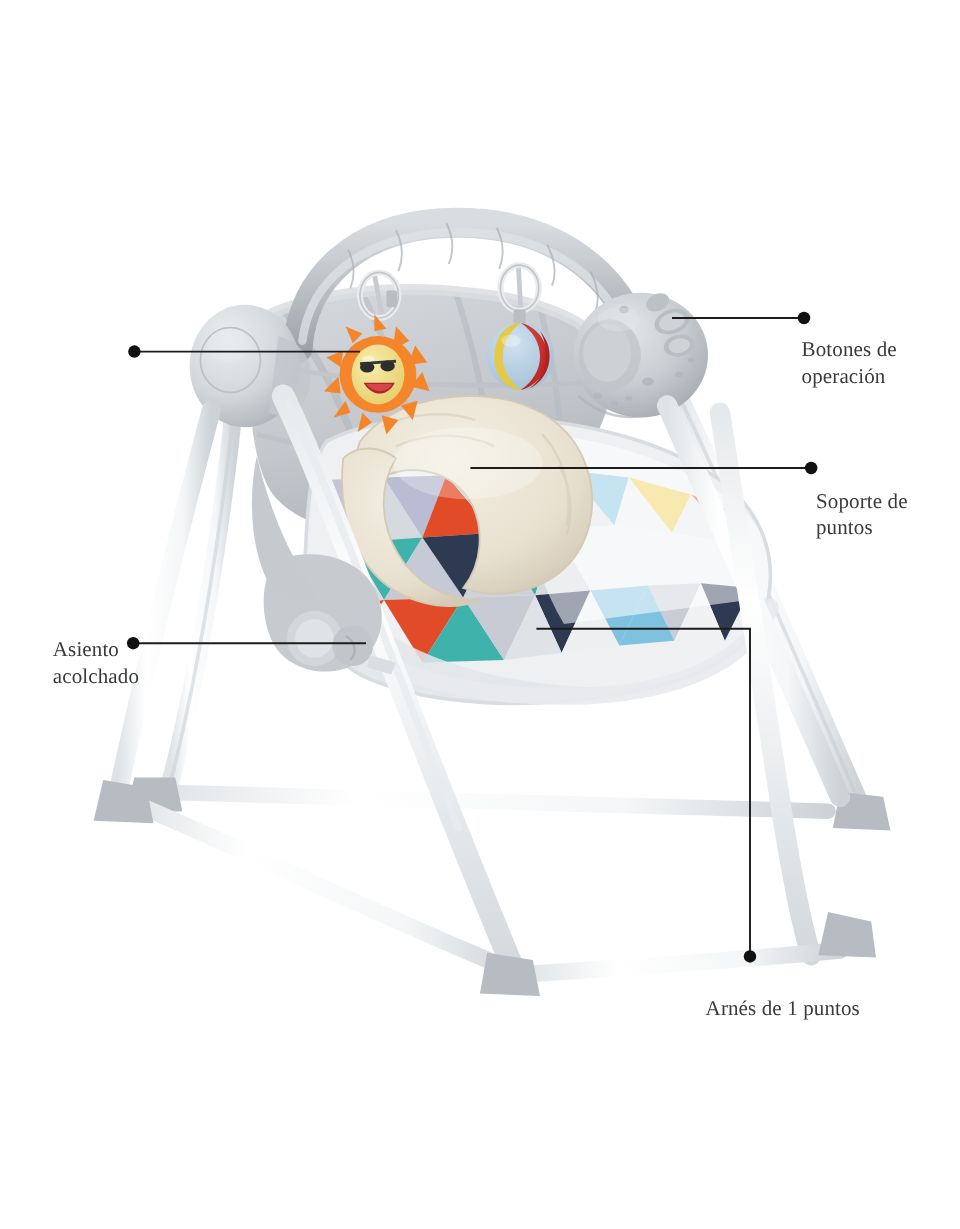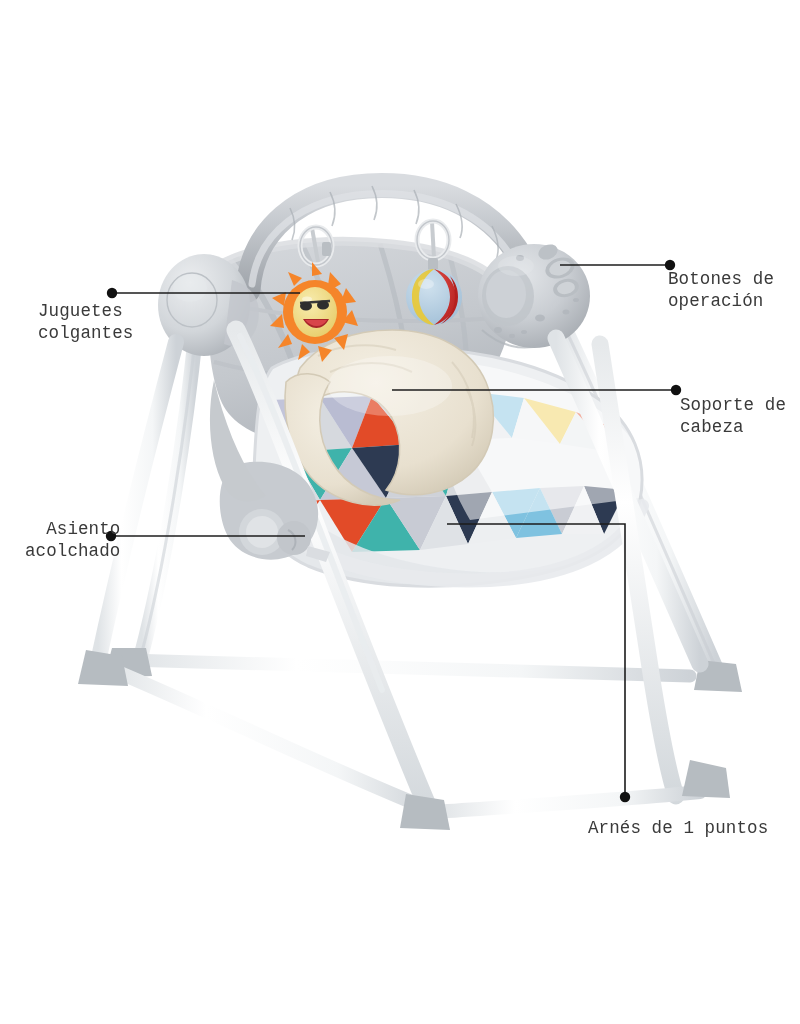--- a/index.html
+++ b/index.html
@@ -16,26 +16,27 @@
   }
   #stage {
     position: absolute;
     left: 0; top: 0;
     width: 800px;
     height: 1024px;
     background: #ffffff;
   }
   .callout-label {
     position: absolute;
-    font-family: Liberation Mono, monospace;
+    font-family: Liberation Serif, serif;
     font-size: 17.5px;
     line-height: 1.28;
     color: #3a3a3a;
     white-space: pre-line;
     letter-spacing: 0.1px;
+    margin-top: 12px;
   }
   svg.layer {
     position: absolute;
     left: 0; top: 0;
     width: 800px;
     height: 1024px;
     overflow: visible;
   }
 </style>
 </head>
@@ -360,27 +361,25 @@
       <line x1="111" y1="536" x2="305" y2="536" stroke="#1c1c1c" stroke-width="1.6"></line>
       <circle cx="111" cy="536" r="5.2" fill="#111111"></circle>
     </g>
 
     <g>
       <polyline points="625,797 625,524 447,524" fill="none" stroke="#1c1c1c" stroke-width="1.6"></polyline>
       <circle cx="625" cy="797" r="5.2" fill="#111111"></circle>
     </g>
   </svg>
 
-  <div class="callout-label" style="left:38px; top:300px;">Juguetes
-colgantes</div>
 
   <div class="callout-label" style="left:668px; top:268px;">Botones de
 operación</div>
 
   <div class="callout-label" style="left:680px; top:394px;">Soporte de
-cabeza</div>
-
-  <div class="callout-label" style="left:25px; top:518px;text-align:right;">Asiento
+puntos</div>
+
+  <div class="callout-label" style="left:44px; top:518px;">Asiento
 acolchado</div>
 
   <div class="callout-label" style="left:588px; top:817px;">Arnés de 1 puntos</div>
 
 </div>
 
 </body></html>

